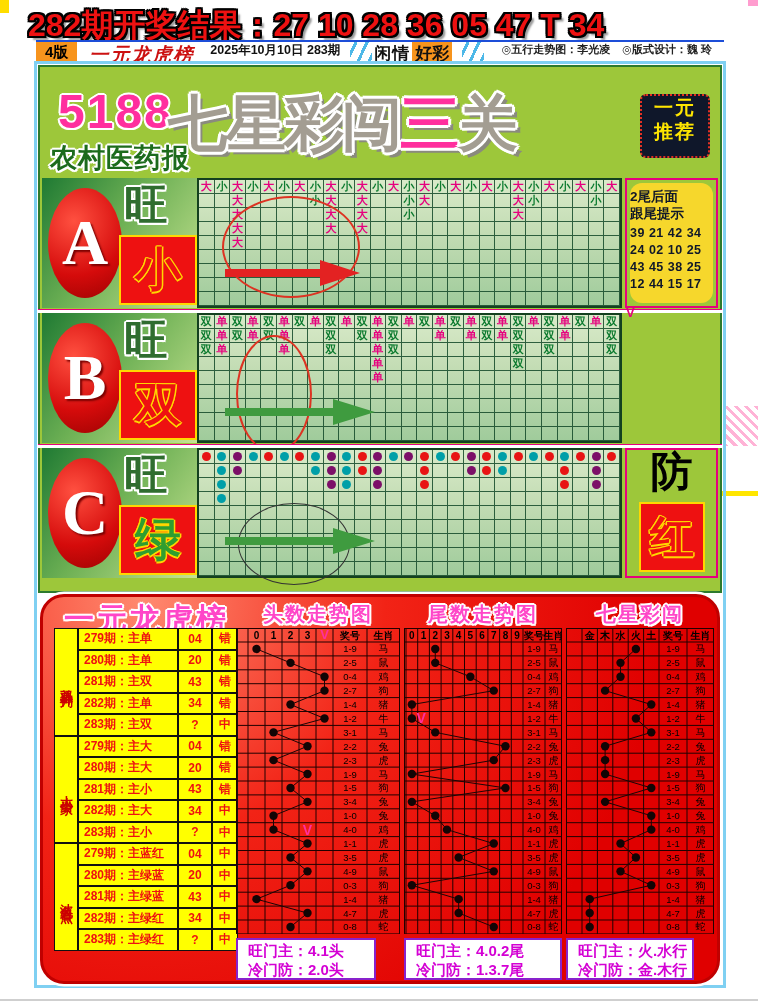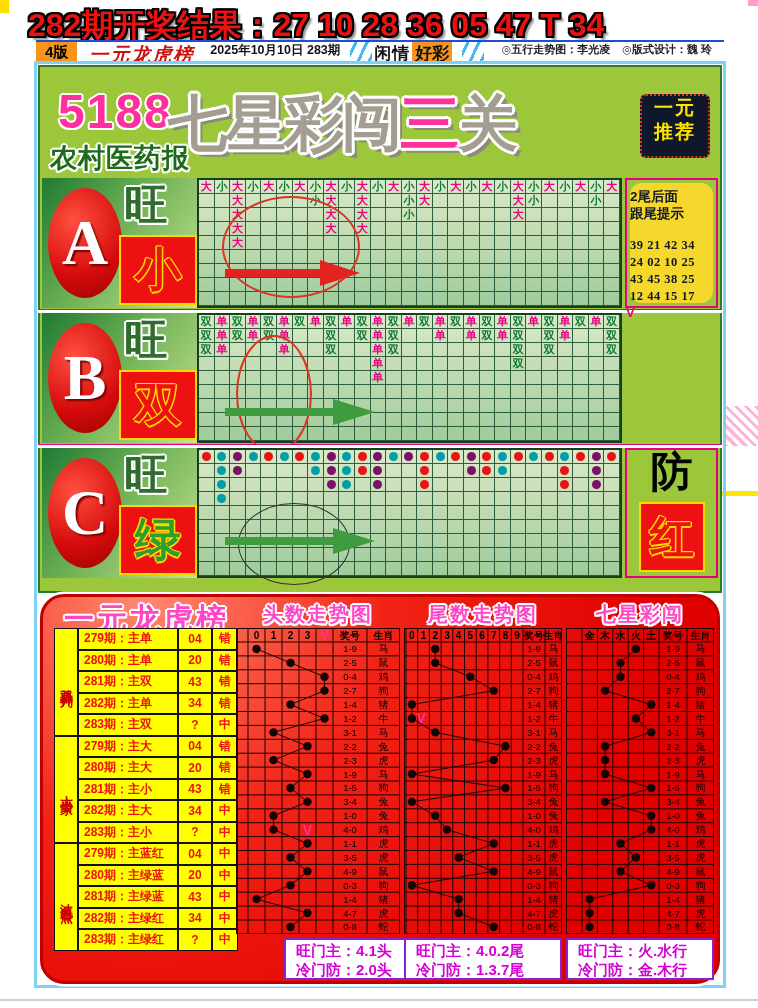--- a/index.html
+++ b/index.html
@@ -47,21 +47,21 @@
   .pick-green{color:#2f9e2f;text-shadow:-1.5px 0 #ffd800,1.5px 0 #ffd800,0 -1.5px #ffd800,0 1.5px #ffd800,1px 1px #ffd800,-1px -1px #ffd800;}
   .grid{left:157px;top:0;width:425px;height:130px;display:grid;grid-template-columns:repeat(27,1fr);grid-auto-rows:1fr;
     background:linear-gradient(180deg,#d9eac9 0%,#c4ddb5 40%,#9fcb9b 100%);border:2px solid #14401f;box-sizing:border-box;}
   .gcell{border-right:1px solid rgba(18,72,40,.85);border-bottom:1px solid rgba(18,72,40,.85);
     display:flex;align-items:center;justify-content:center;font-size:11px;font-weight:bold;overflow:hidden;}
   .t-pink{color:#e6007e;} .t-green{color:#0b7a2e;}
   .dot{width:9px;height:9px;border-radius:50%;}
   .sidebar{left:585px;top:0;width:93px;height:130px;border:2px solid #e6007e;box-sizing:border-box;}
   .ybox{position:absolute;left:3px;top:3px;right:3px;bottom:3px;background:#f6d72c;border-radius:12px;text-align:left;color:#0f172a;}
   .tipsTitle{font-size:13.5px;font-weight:bold;margin-top:5px;line-height:17px;}
-  .tipsNums{font-family:Liberation Serif, serif;font-size:12.5px;font-weight:bold;line-height:17px;margin-top:15px;letter-spacing:0.5px;}
+  .tipsNums{font-family:Liberation Sans, sans-serif;font-size:12.5px;font-weight:bold;line-height:17px;margin-top:3px;letter-spacing:0.5px;}
   .fangChar{position:absolute;left:0;width:100%;top:-6px;text-align:center;font-size:42px;font-weight:bold;color:#000;}
   .fangBox{position:absolute;left:12px;top:52px;width:66px;height:70px;background:#ee1111;border:2.5px solid #ffd800;box-sizing:border-box;
     display:flex;align-items:center;justify-content:center;}
   .fangBox span{font-size:44px;font-weight:bold;}
   .sep{left:38px;width:684px;height:4px;background:linear-gradient(180deg,#e6007e 0 1px,#ffffff 1px 4px);}
   .ellipse{border-radius:50%;box-sizing:border-box;}
   
   #redPanel{left:40px;top:594px;width:680px;height:390px;border-radius:24px;
     background:radial-gradient(circle at 15% 0%,#ff8a70 0%,#f22316 35%,#e00000 75%);
     border:3px solid #c00000;box-shadow:0 0 0 2.5px #ffffff;box-sizing:border-box;}
@@ -1605,24 +1605,24 @@
     <circle cx="85.3" cy="201.65" r="4.2" fill="#120505"></circle>
     <circle cx="54.5" cy="215.55" r="4.2" fill="#120505"></circle>
     <circle cx="69.9" cy="229.45000000000002" r="4.2" fill="#120505"></circle>
     <circle cx="54.5" cy="243.35" r="4.2" fill="#120505"></circle>
     <circle cx="85.3" cy="257.25" r="4.2" fill="#120505"></circle>
     <circle cx="23.7" cy="271.15000000000003" r="4.2" fill="#120505"></circle>
     <circle cx="23.7" cy="285.05" r="4.2" fill="#120505"></circle>
     <circle cx="23.7" cy="298.95" r="4.2" fill="#120505"></circle>
   </svg>
 
-<div class="abs footerBox" style="left:236px;width:140px;margin-left:48px;">
+<div class="abs footerBox" style="left:236px;width:140px;">
   <div>旺门主：4.1头</div>
   <div>冷门防：2.0头</div>
 </div>
 <div class="abs footerBox" style="left:404px;width:158px;">
   <div>旺门主：4.0.2尾</div>
   <div>冷门防：1.3.7尾</div>
 </div>
-<div class="abs footerBox" style="left:566px;width:148px;">
+<div class="abs footerBox" style="left:566px;width:128px;">
   <div>旺门主：火.水行</div>
   <div>冷门防：金.木行</div>
 </div>
 
 </body></html>

